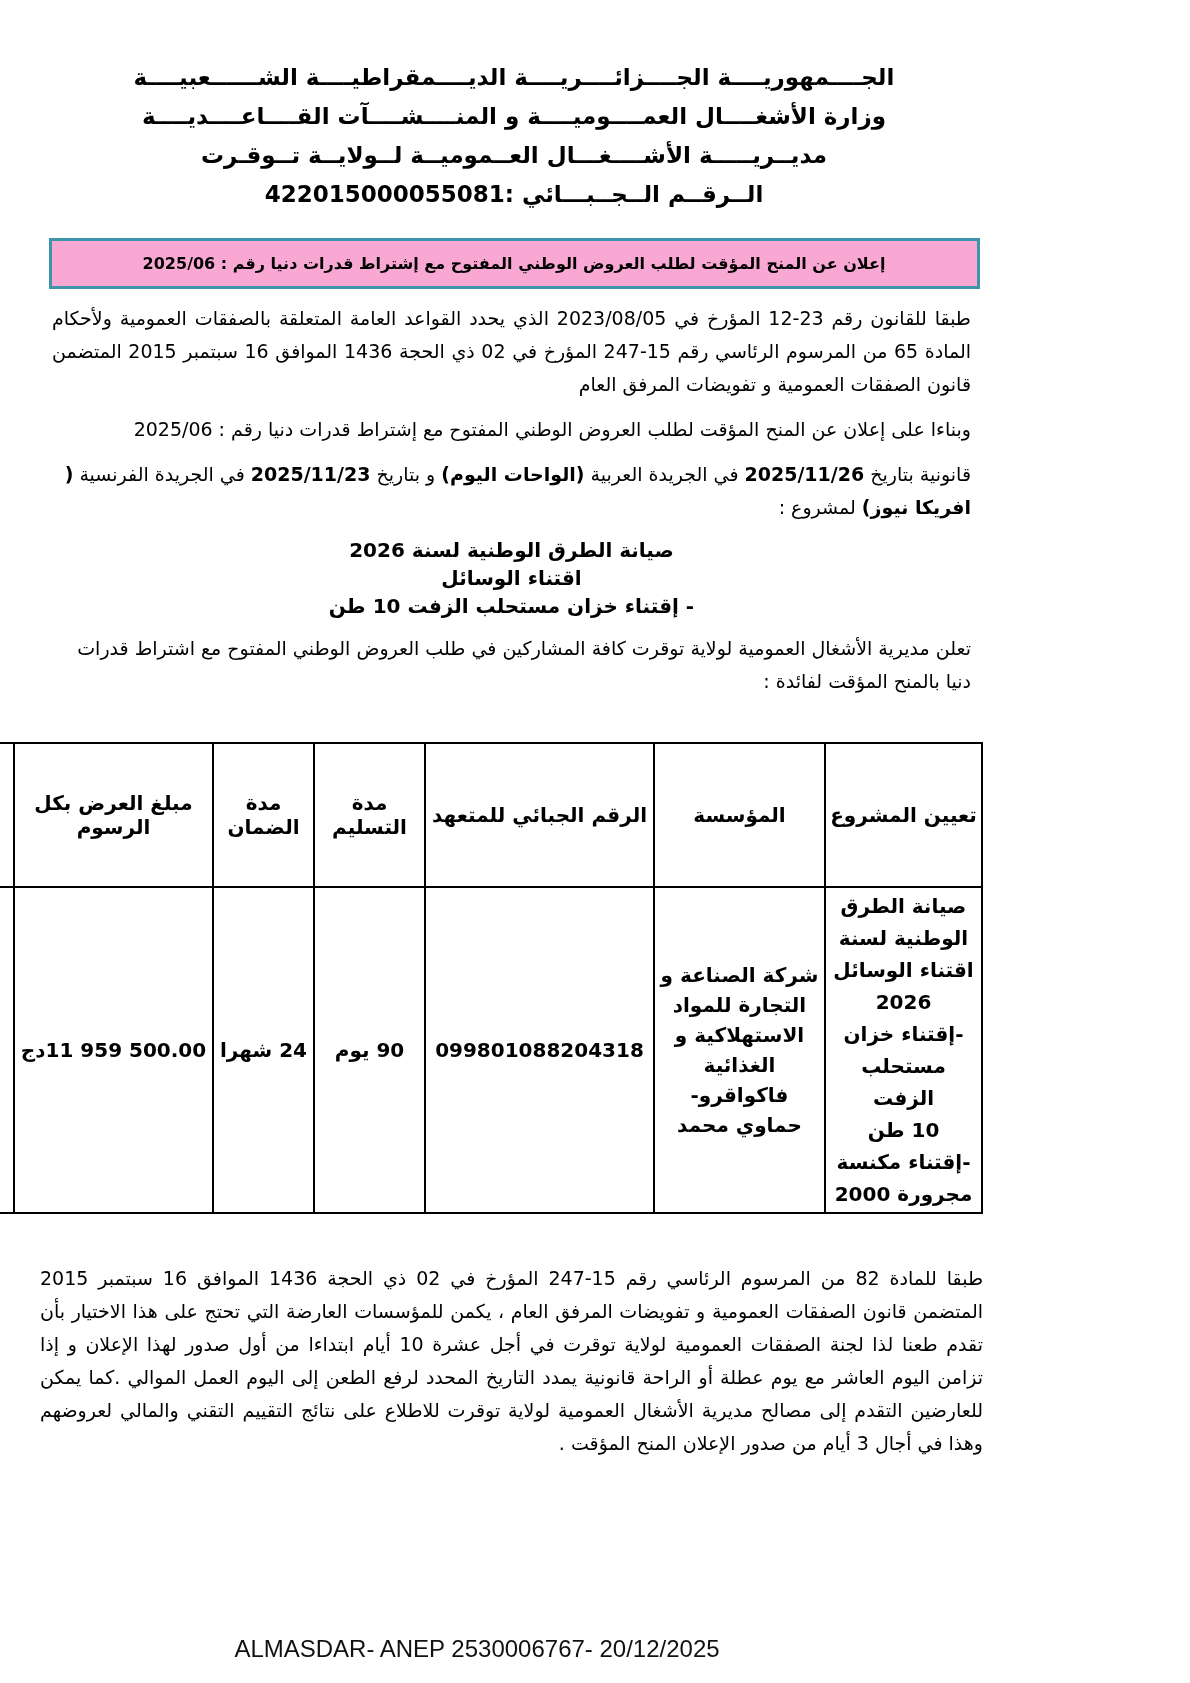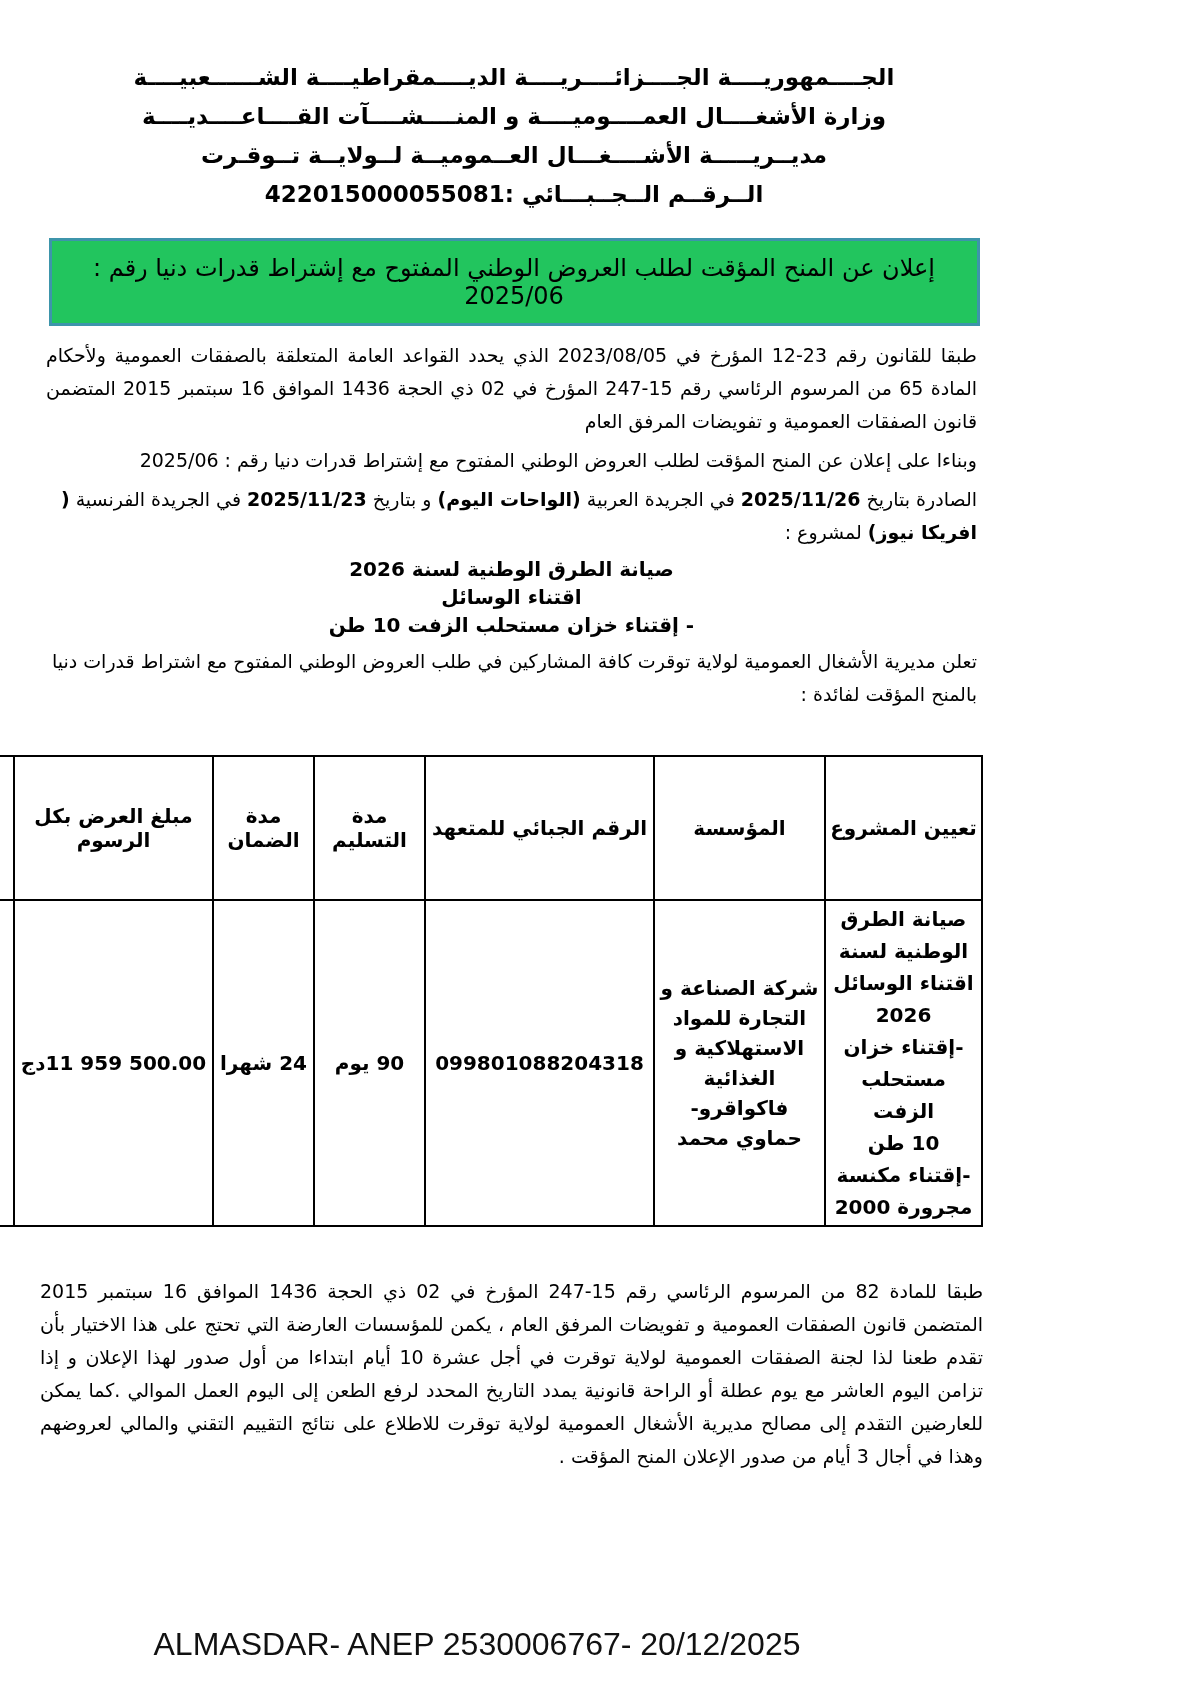--- a/index.html
+++ b/index.html
@@ -18,35 +18,35 @@
     text-align:center;
     font-weight:bold;
     font-size:23px;
     line-height:39px;
   }
   .fiscal-num{direction:ltr;unicode-bidi:isolate;}
   
   .banner{
     margin:24px auto 0 auto;
     width:905px;
-    background:#22c55e;
+    background:#f9a8d4;
     border:3px solid #3d95ab;
     text-align:center;
-    font-weight:normal;
-    font-size:24px;
+    font-weight:bold;
+    font-size:16px;
     padding:13px 10px;
   }
   
   .intro{
     margin:13px 45px 0 40px;
     font-size:19px;
     line-height:33px;
     text-align:right;
   }
-  .intro p{margin:6px;}
+  .intro p{margin:12px;}
   .p-just{text-align:justify;text-justify:inter-word;}
   .p-center{text-align:right;}
   .b{font-weight:bold;}
   .center-bold{ text-align:center;font-weight:bold;font-size:20px;line-height:28px;}
   
   table.award{
     margin:44px 45px 0 34px;
     border-collapse:collapse;
     width:1111px;
     table-layout:fixed;
@@ -74,21 +74,21 @@
     text-align:justify;
     text-justify:inter-word;
   }
   
   .anep-footer{
     position:absolute;
     bottom:20px;left:16px;right:90px;
     text-align:center;
     direction:ltr;
     font-family:"Liberation Sans", sans-serif;
-    font-size:32px;
+    font-size:24px;
     color:#111;
   }
 </style>
 </head>
 <body>
 
 <div class="page rtl">
 
   <header class="doc-header">
     <div>الجــــمهوريــــة الجــــزائــــريــــة الديــــمقراطيــــة الشــــــعبيــــة</div>
@@ -99,21 +99,21 @@
     </div>
   </header>
 
   <div class="banner">
     <span>إعلان عن المنح المؤقت لطلب العروض الوطني المفتوح مع إشتراط قدرات دنيا رقم : 2025/06</span>
   </div>
 
   <section class="intro">
     <p class="p-just">طبقا للقانون رقم 23-12 المؤرخ في 2023/08/05 الذي يحدد القواعد العامة المتعلقة بالصفقات العمومية ولأحكام المادة 65  من المرسوم الرئاسي رقم 15-247 المؤرخ في 02 ذي الحجة 1436 الموافق 16 سبتمبر 2015 المتضمن قانون الصفقات العمومية و تفويضات المرفق العام</p>
     <p class="p-center">وبناءا على إعلان عن المنح المؤقت لطلب العروض الوطني المفتوح مع إشتراط قدرات دنيا رقم : 2025/06</p>
-    <p><span>الصادرة بتاريخ </span><span class="b">2025/11/26</span><span> في الجريدة العربية </span><span class="b">(الواحات اليوم)</span><span> و بتاريخ </span><span class="b">2025/11/23</span><span> في الجريدة الفرنسية </span><span class="b">( افريكا نيوز)</span><span> لمشروع :</span></p>
+    <p><span>قانونية بتاريخ </span><span class="b">2025/11/26</span><span> في الجريدة العربية </span><span class="b">(الواحات اليوم)</span><span> و بتاريخ </span><span class="b">2025/11/23</span><span> في الجريدة الفرنسية </span><span class="b">( افريكا نيوز)</span><span> لمشروع :</span></p>
     <div class="center-bold">صيانة الطرق الوطنية لسنة 2026</div>
     <div class="center-bold">اقتناء الوسائل</div>
     <div class="center-bold">-  إقتناء خزان مستحلب الزفت 10 طن</div>
     <p>تعلن مديرية الأشغال العمومية لولاية توقرت كافة المشاركين في طلب العروض الوطني المفتوح مع اشتراط قدرات دنيا بالمنح المؤقت  لفائدة :</p>
   </section>
 
   <table class="award">
     <colgroup>
       <col style="width:157px">
         <col style="width:171px">

